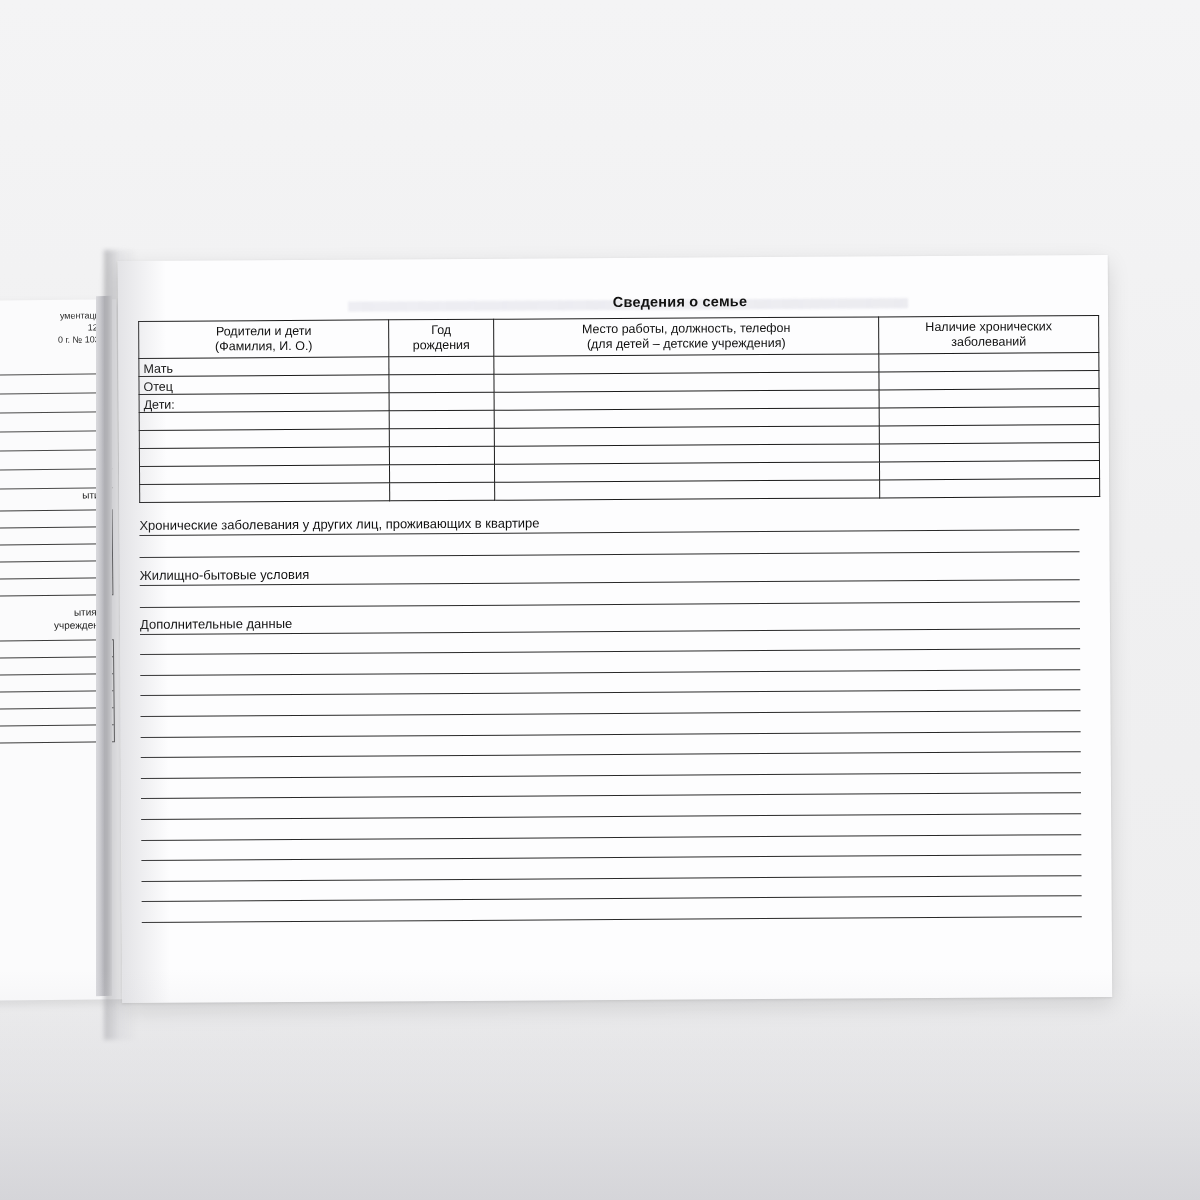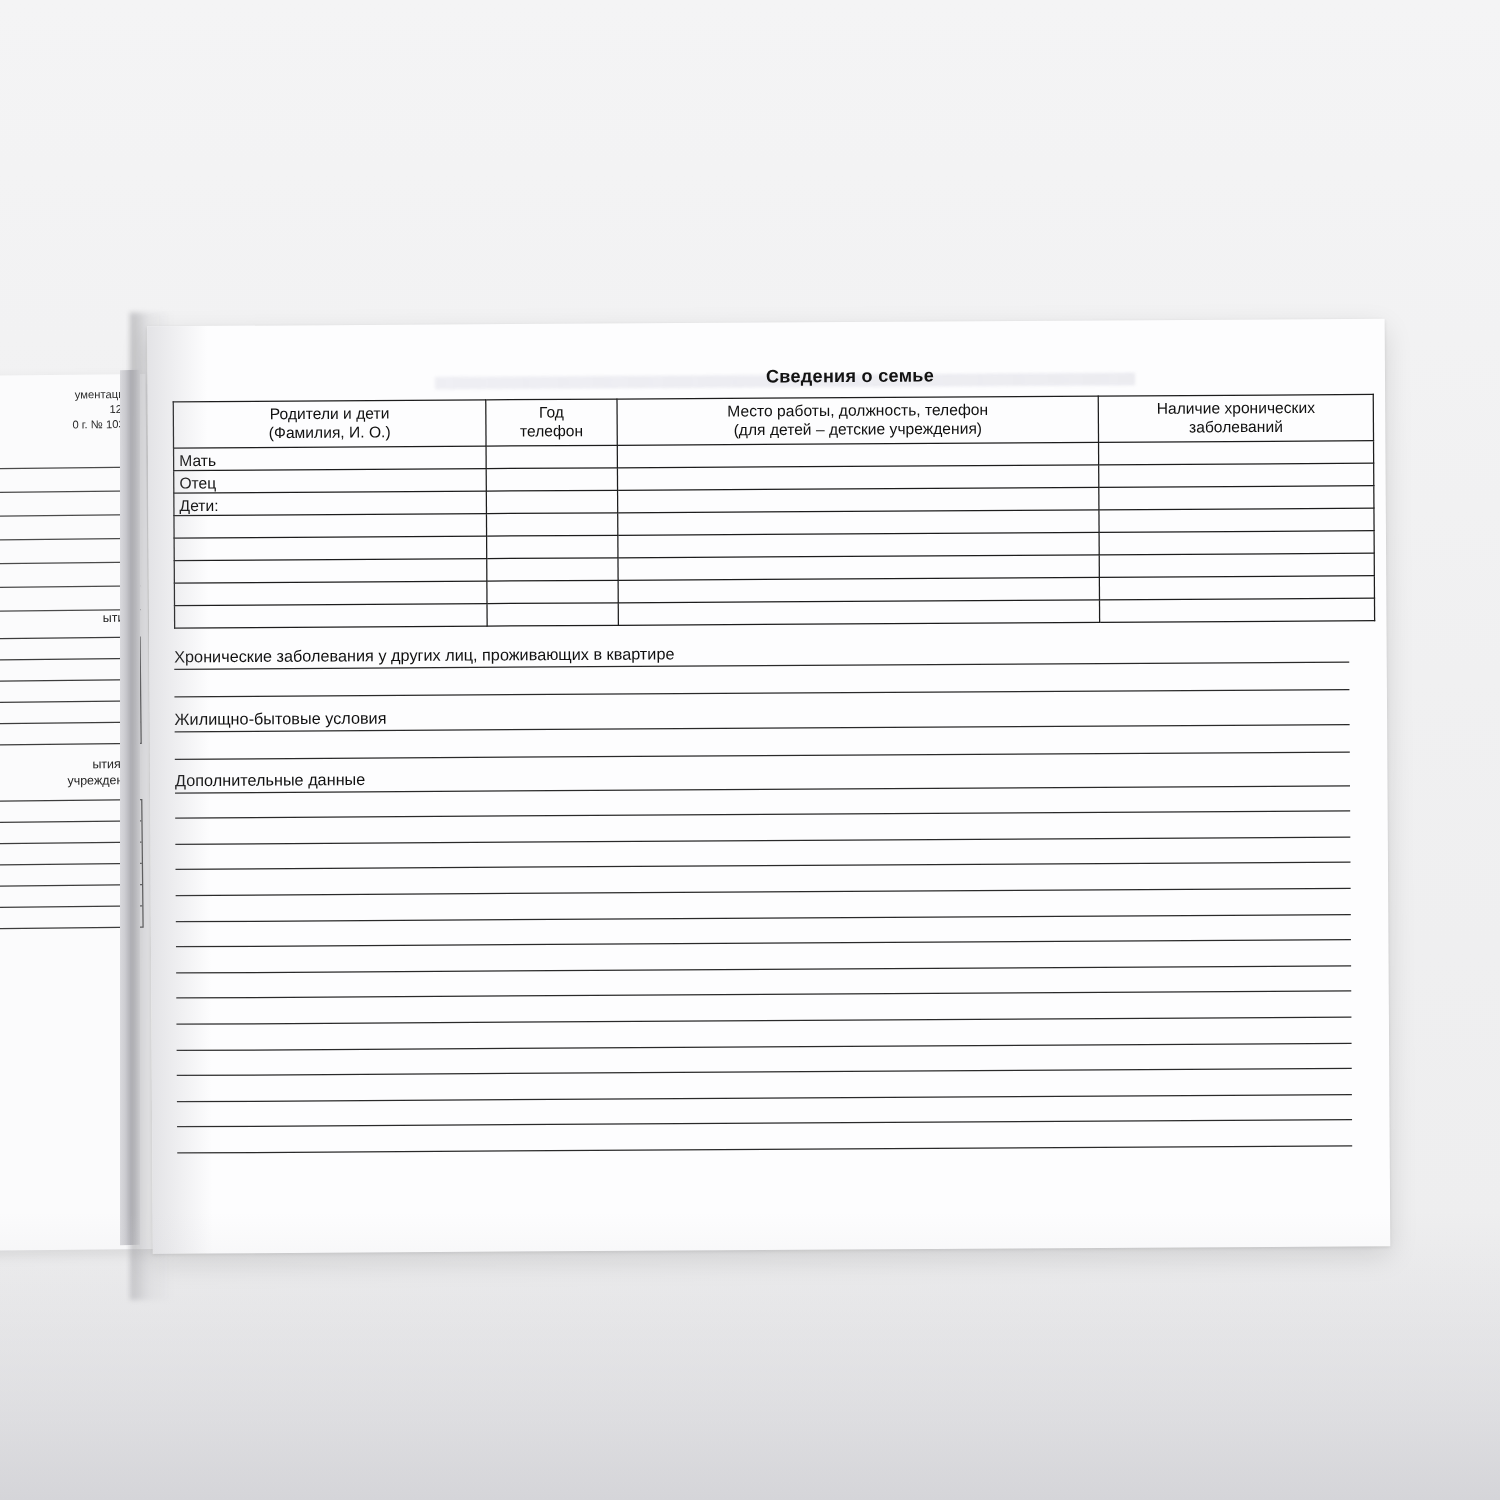--- a/index.html
+++ b/index.html
@@ -261,21 +261,21 @@
 
       <table class="family">
         <thead>
           <tr>
             <th class="col-a">
               <div>Родители и дети</div>
               <div>(Фамилия, И. О.)</div>
             </th>
             <th class="col-b">
               <div>Год</div>
-              <div>телефон</div>
+              <div>рождения</div>
             </th>
             <th class="col-c">
               <div>Место работы, должность, телефон</div>
               <div>(для детей – детские учреждения)</div>
             </th>
             <th class="col-d">
               <div>Наличие хронических</div>
               <div>заболеваний</div>
             </th>
           </tr>

